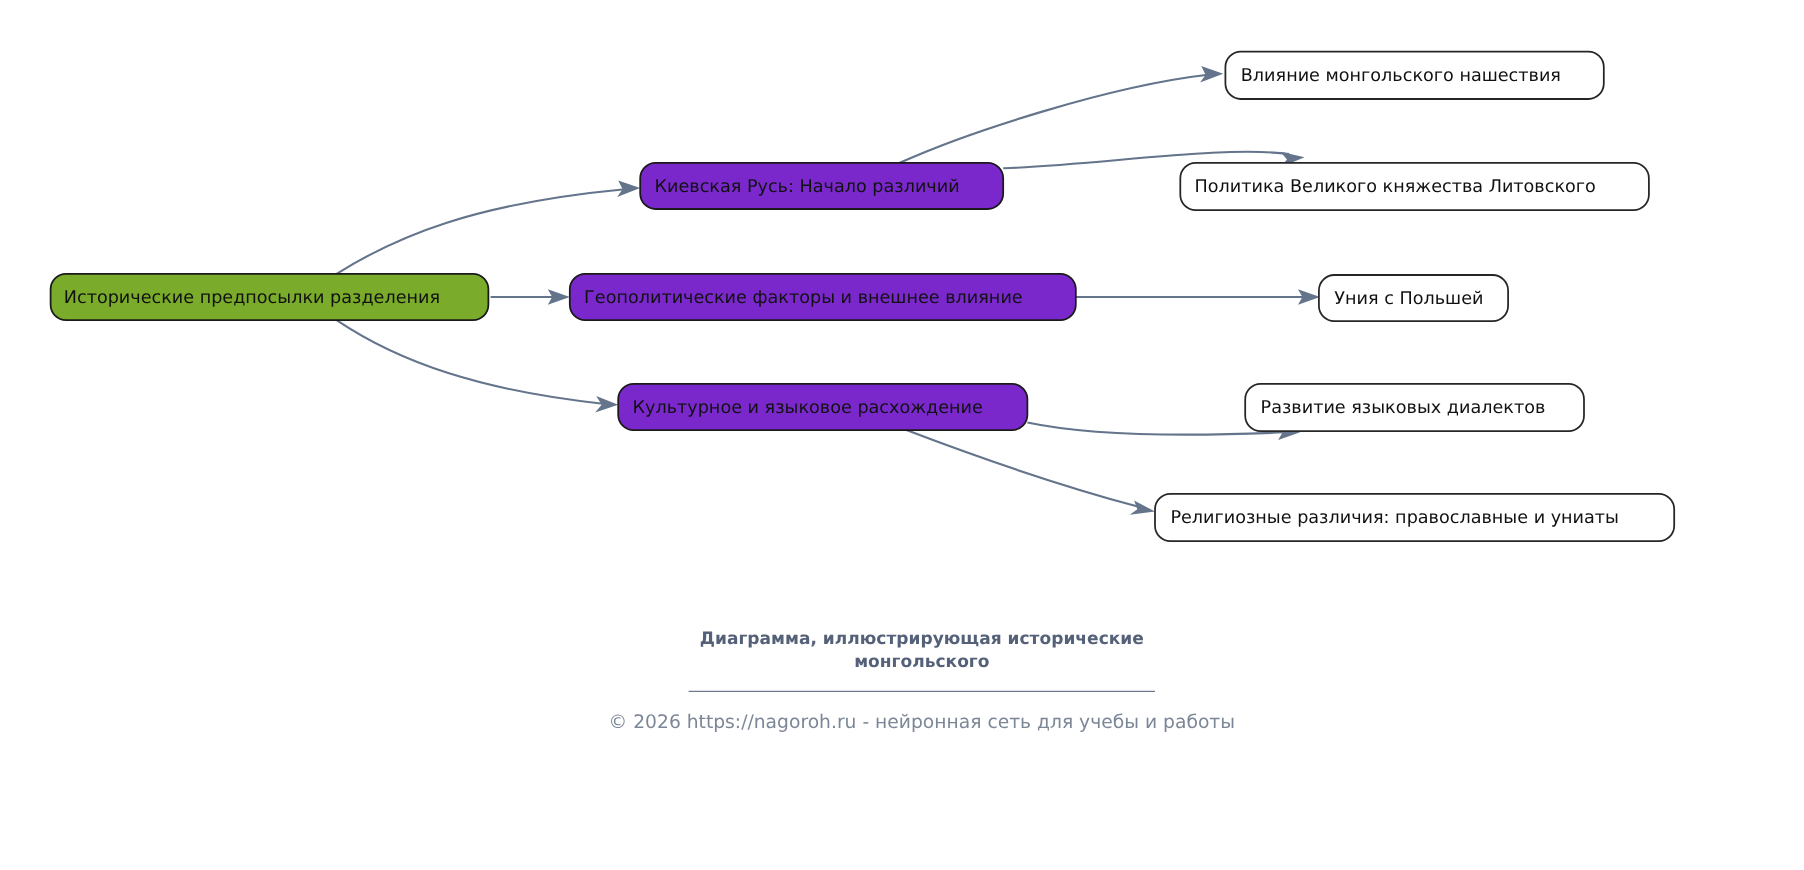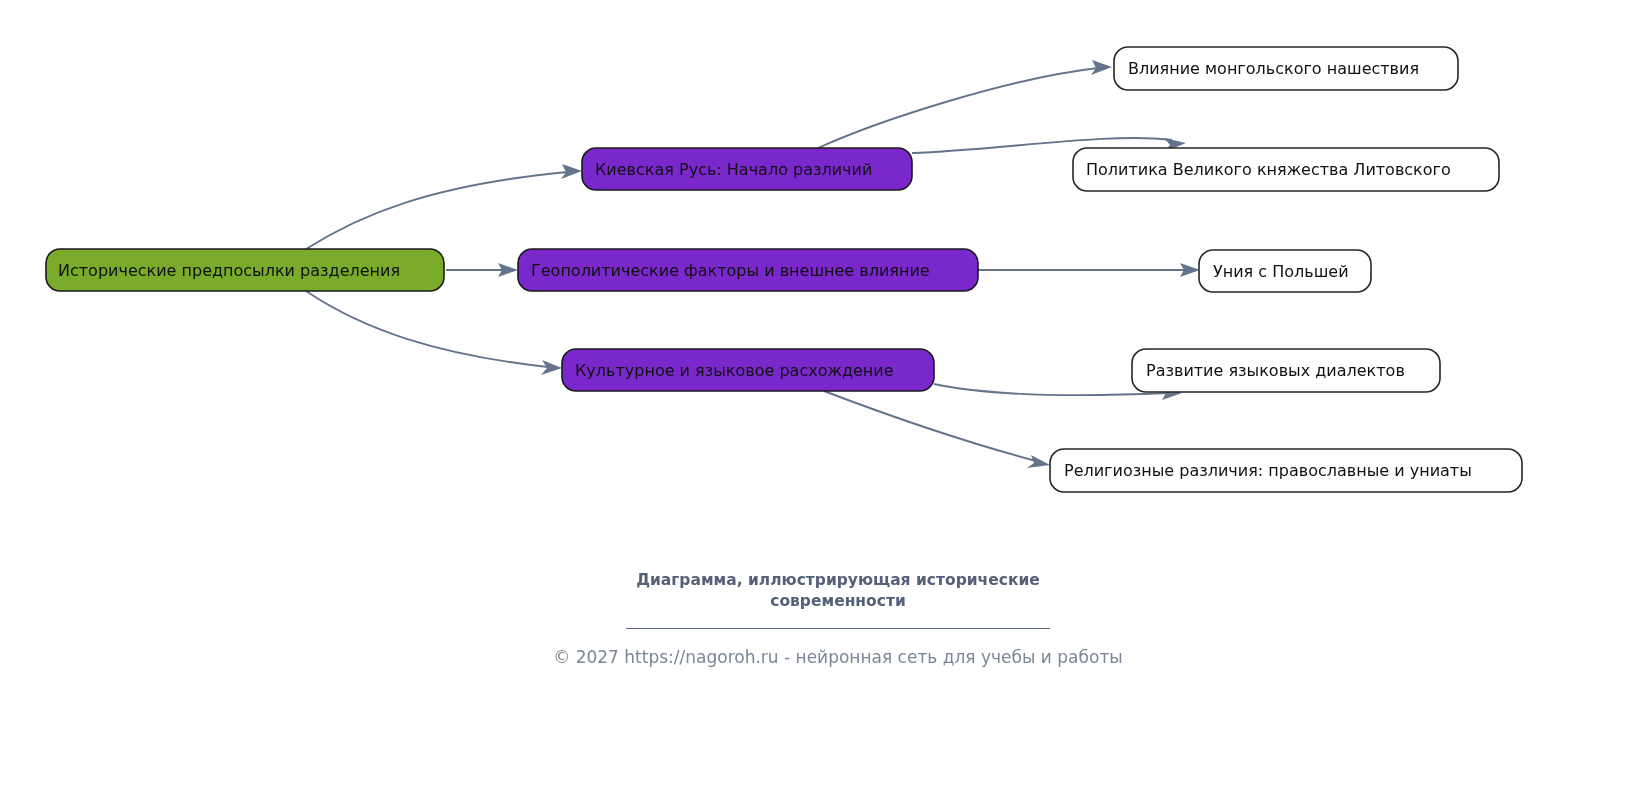--- a/index.html
+++ b/index.html
@@ -170,19 +170,19 @@
     <g>
       <rect class="node-box leaf" x="1050" y="449" width="472" height="43" rx="14" ry="14"></rect>
       <text class="node-label" x="1064" y="471">Религиозные различия: православные и униаты</text>
     </g>
 
   </svg>
 
   <div class="caption-block">
     <div class="caption-text">
       <div>Диаграмма, иллюстрирующая исторические</div>
-      <div>современности</div>
+      <div>монгольского</div>
     </div>
     <div class="caption-divider"></div>
-    <div class="footer-text">© 2027 https://nagoroh.ru - нейронная сеть для учебы и работы</div>
+    <div class="footer-text">© 2026 https://nagoroh.ru - нейронная сеть для учебы и работы</div>
   </div>
 
 </div>
 
 </body></html>

